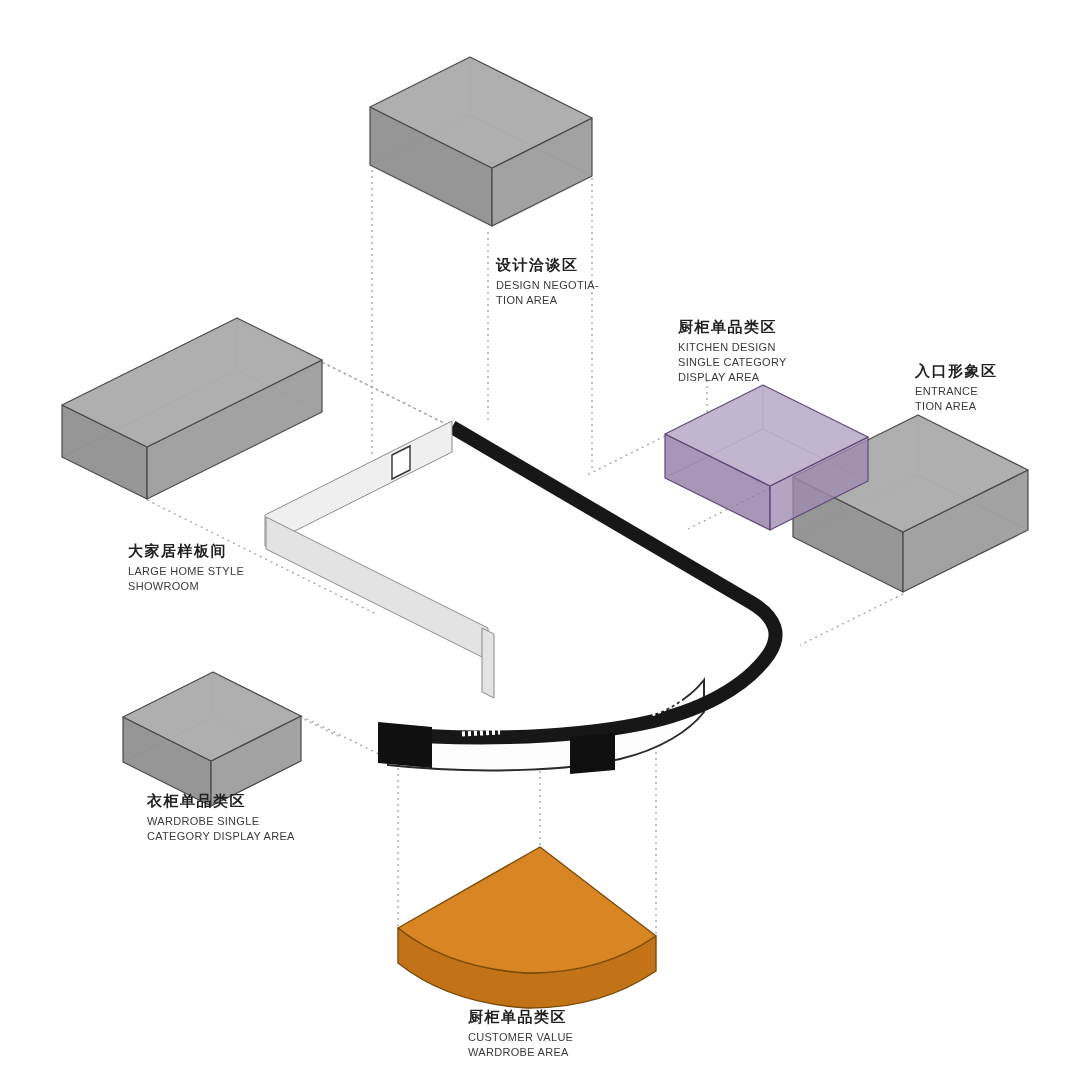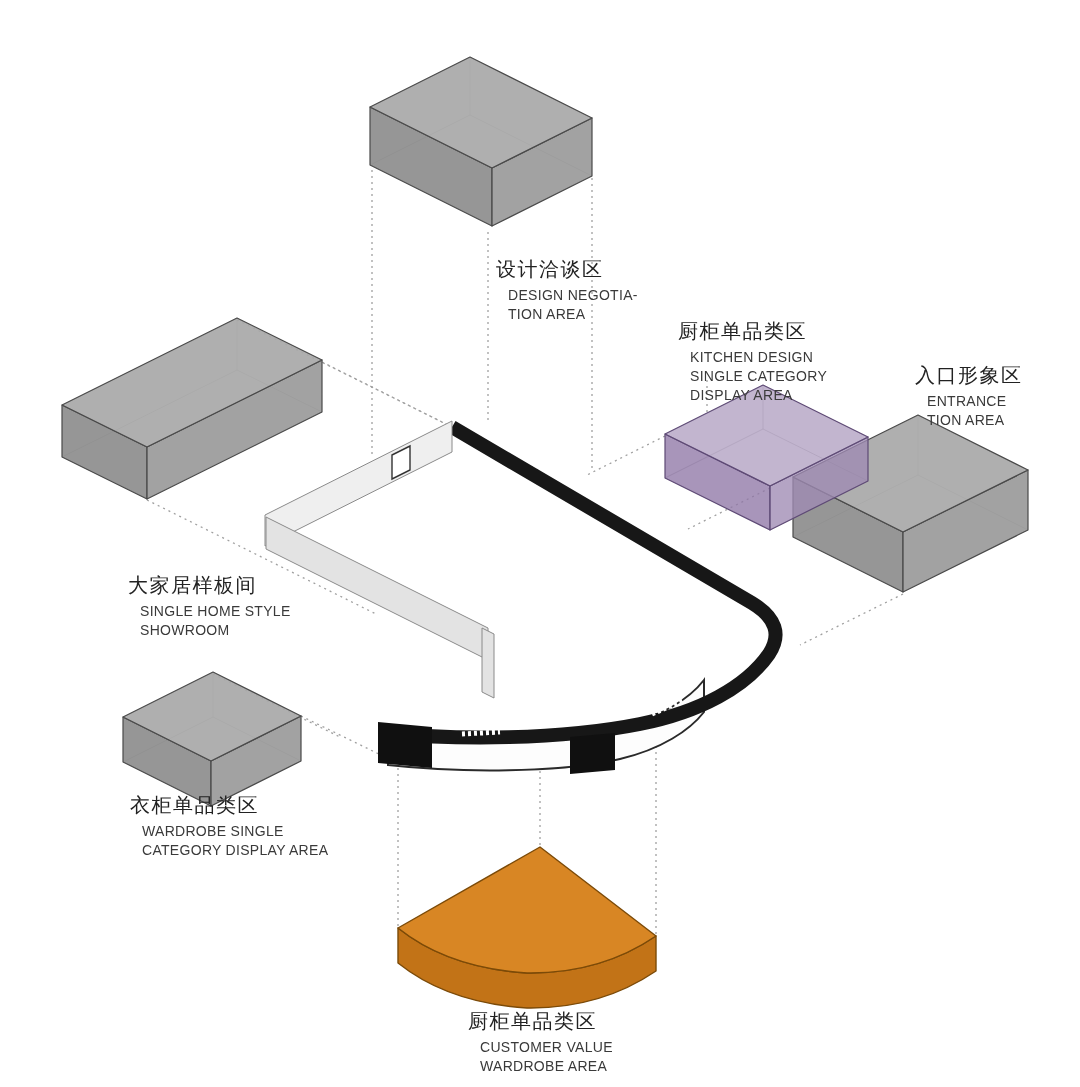--- a/index.html
+++ b/index.html
@@ -15,22 +15,22 @@
   .face-purple{stroke:#5e4a75;stroke-width:1.2;stroke-linejoin:round;fill-opacity:.78;}
   .face-orange{stroke:#7b4a08;stroke-width:1.4;stroke-linejoin:round;fill-opacity:.96;}
   .hidden-edge{stroke:#7a7a7a;stroke-width:1;opacity:.5;fill:none;}
   .dotted{stroke:#a0a0a0;stroke-width:1.3;stroke-dasharray:2 4;fill:none;}
   .wall-band{stroke-width:14;fill:none;stroke-linejoin:round;stroke-linecap:butt;}
   .wall-light{stroke:#8a8a8a;stroke-width:1;}
   .plan-front-face{fill:#fdfdfd;stroke:#2a2a2a;stroke-width:2;}
   .window{fill:#ffffff;stroke:#333333;stroke-width:1.4;}
   .door-mark{stroke:#ffffff;stroke-width:5;stroke-dasharray:3 3;fill:none;}
   .label{position:absolute;text-align:left;}
-  .label .zh{font-size:20px;font-weight:400;color:#222222;letter-spacing:1.5px;margin-bottom:3px;white-space:nowrap;}
-  .label .en{font-size:14px;color:#3a3a3a;line-height:1.35;letter-spacing:.3px;white-space:nowrap;margin-left:12px;}
+  .label .zh{font-size:15px;font-weight:700;color:#222222;letter-spacing:1.5px;margin-bottom:3px;white-space:nowrap;}
+  .label .en{font-size:11px;color:#3a3a3a;line-height:1.35;letter-spacing:.3px;white-space:nowrap;}
 </style>
 </head>
 <body>
 
 <div id="canvas">
 
   <svg width="1080" height="1087" viewBox="0 0 1080 1087">
 
     <g>
       <line class="dotted" x1="488" y1="232" x2="488" y2="424"></line>
@@ -124,28 +124,28 @@
     <div class="en">DISPLAY AREA</div>
   </div>
 
   <div class="label" style="left:915px;top:362px;">
     <div class="zh">入口形象区</div>
     <div class="en">ENTRANCE</div>
     <div class="en">TION AREA</div>
     <div class="en"></div>
   </div>
 
-  <div class="label" style="left:128px;top:572px;">
+  <div class="label" style="left:128px;top:542px;">
     <div class="zh">大家居样板间</div>
-    <div class="en">SINGLE HOME STYLE</div>
+    <div class="en">LARGE HOME STYLE</div>
     <div class="en">SHOWROOM</div>
     <div class="en"></div>
   </div>
 
-  <div class="label" style="left:130px;top:792px;">
+  <div class="label" style="left:147px;top:792px;">
     <div class="zh">衣柜单品类区</div>
     <div class="en">WARDROBE SINGLE</div>
     <div class="en">CATEGORY DISPLAY AREA</div>
     <div class="en"></div>
   </div>
 
   <div class="label" style="left:468px;top:1008px;">
     <div class="zh">厨柜单品类区</div>
     <div class="en">CUSTOMER VALUE</div>
     <div class="en">WARDROBE AREA</div>

